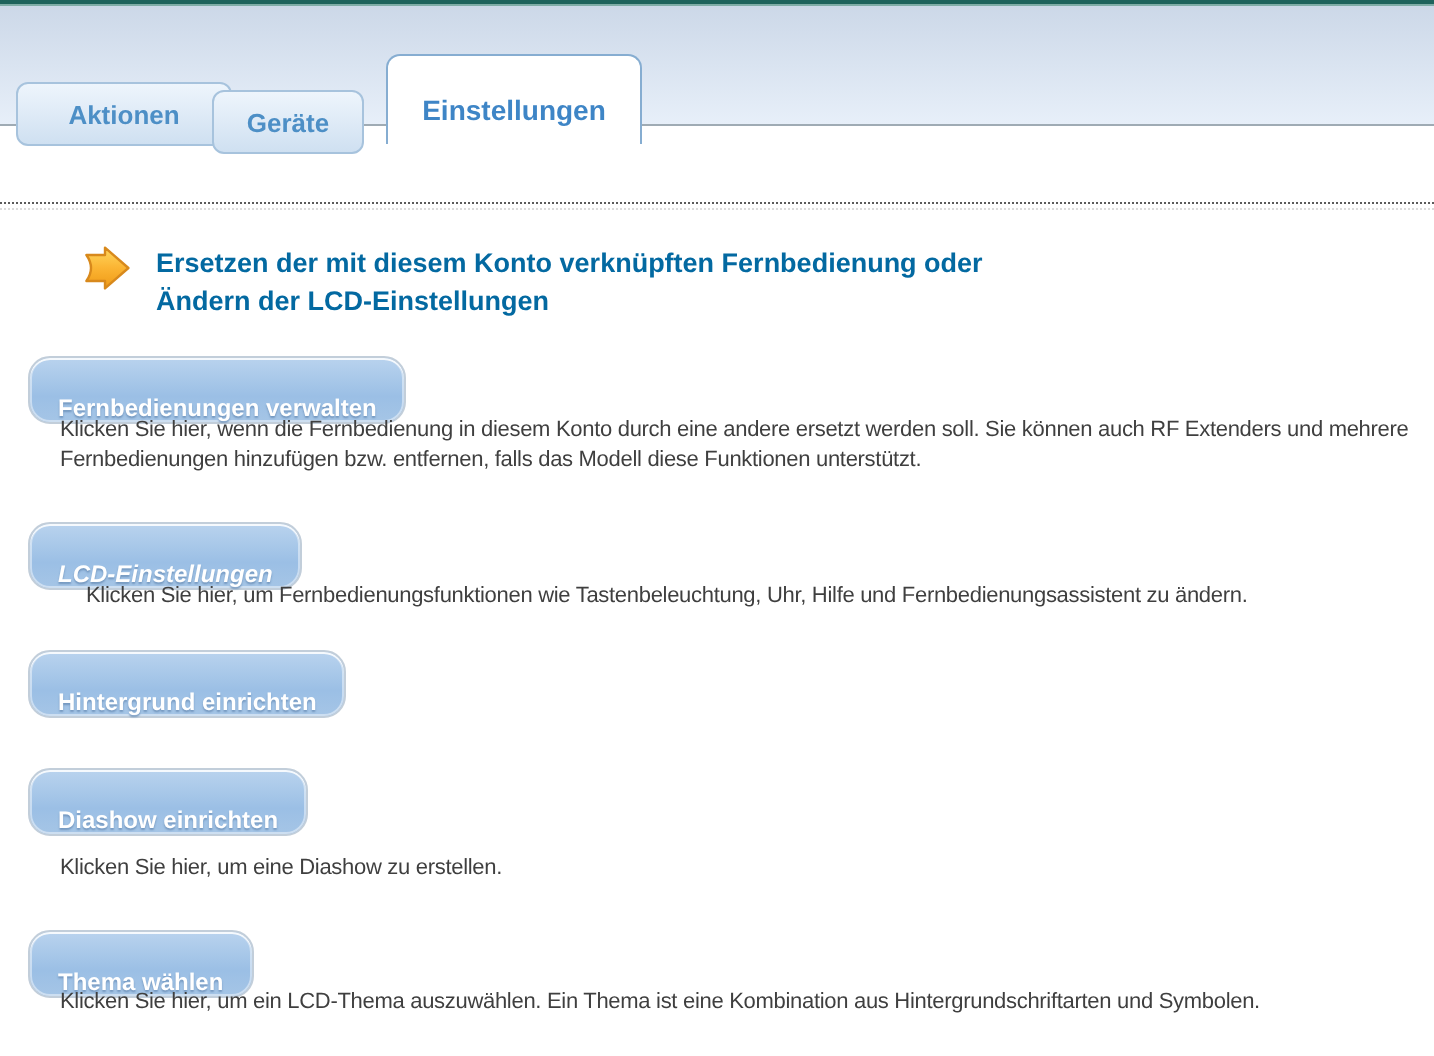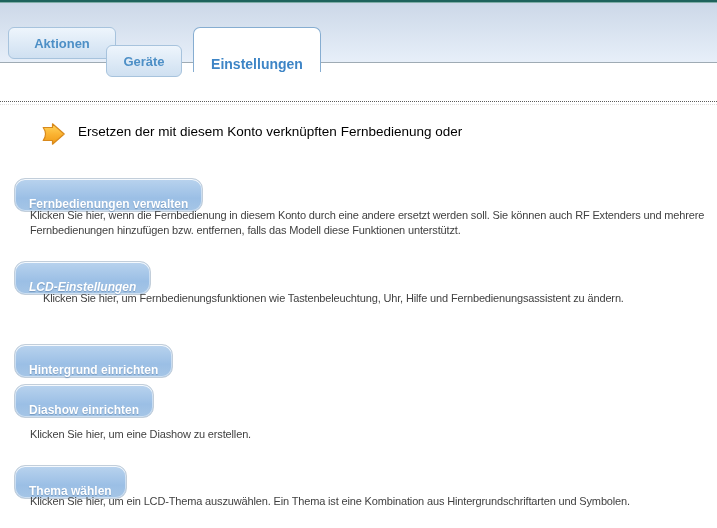--- a/index.html
+++ b/index.html
@@ -22,58 +22,58 @@
 
   
   .tab {
     position:absolute; z-index:2; box-sizing:border-box;
     border:1px solid #a7c3dd; border-radius:6px;
     background:linear-gradient(#eef5fc, #cfe0f1);
     color:#4d8fc6; font-weight:bold; font-size:13px;
     display:flex; align-items:center; justify-content:center;
     cursor:pointer;
   }
-  .tab-aktionen { left:8px;  top:27px; width:108px; height:32px; }
+  .tab-aktionen { left:8px;  top:41px; width:108px; height:32px; }
   .tab-geraete  { left:106px; top:33px; width:76px; height:32px;margin-top:12px; }
   .tab-active {
     left:193px; top:27px; width:128px; height:45px; z-index:3;
     background:#ffffff;
     border:1px solid #86add1; border-bottom:none;
     border-radius:7px 7px 0 0;
     color:#3e85c6; font-size:14px;
-    align-items:flex-end; padding-top:9px;
+    align-items:center; padding-top:9px;
   }
 
   
   .dotted {
     position:absolute; left:0; top:101px; width:717px; height:2px;
     border-top:1px dotted #5b5b5b; border-bottom:1px dotted #dcdcdc;
   }
 
   
   .head-icon { position:absolute; left:40px; top:122px; width:26px; height:24px; }
   .heading {
     position:absolute; left:78px; top:122px; width:540px;
-    color:#000000; font-weight:normal; font-size:13.5px; line-height:19px;
+    color:#0369a1; font-weight:bold; font-size:13.5px; line-height:19px;
   }
 
   
   .pill {
     position:absolute; left:14px; box-sizing:border-box;
     height:21px; padding:16px 14px; border-radius:11px;
     background:linear-gradient(#b9d3ee, #9bbfe5 60%, #a5c5e6);
     border:1px solid #c2ceda;
     box-shadow:inset 0 1px 0 rgba(255,255,255,0.75), inset 0 0 0 1px rgba(255,255,255,0.45);
     color:#ffffff; font-weight:bold; font-size:12px; line-height:19px;
     text-shadow:0 1px 1px rgba(110,145,185,0.9);
     display:inline-block; cursor:pointer; white-space:nowrap;
   }
   .pill-0 { top:178px; }
   .pill-1 { top:261px;font-style:italic; }
-  .pill-2 { top:344px;text-align:center; }
+  .pill-2 { top:325px;text-align:center; }
   .pill-3 { top:384px; }
   .pill-4 { top:465px; }
 
   
   .desc {
     position:absolute; left:30px; width:688px;
     color:#3f3f3f; font-size:11px; line-height:15px; letter-spacing:-0.15px;
   }
   .desc-0 { top:208px; width:690px; }
   .desc-1 { top:291px;padding-left:13px; }
@@ -108,20 +108,21 @@
         <stop offset="0" stop-color="#ffd75e"></stop>
         <stop offset="0.5" stop-color="#fbb433"></stop>
         <stop offset="1" stop-color="#ef9a16"></stop>
       </linearGradient>
     </defs>
     <path d="M3.2,5.5 L12.5,5.5 L12.5,1.8 L24.2,12 L12.5,22.2 L12.5,18.5 L3.2,18.5 Q7.8,12 3.2,5.5 Z" fill="url(#ag)" stroke="#d8891c" stroke-width="1.2" stroke-linejoin="round"></path>
   </svg>
 
   <div class="heading">
     <div>Ersetzen der mit diesem Konto verknüpften Fernbedienung oder</div>
+    <div>Ändern der LCD-Einstellungen</div>
   </div>
 
   <div class="pill pill-0">Fernbedienungen verwalten</div>
   <div class="desc desc-0">Klicken Sie hier, wenn die Fernbedienung in diesem Konto durch eine andere ersetzt werden soll. Sie können auch RF Extenders und mehrere Fernbedienungen hinzufügen bzw. entfernen, falls das Modell diese Funktionen unterstützt.</div>
 
   <div class="pill pill-1">LCD-Einstellungen</div>
   <div class="desc desc-1">Klicken Sie hier, um Fernbedienungsfunktionen wie Tastenbeleuchtung, Uhr, Hilfe und Fernbedienungsassistent zu ändern.</div>
 
   <div class="pill pill-2">Hintergrund einrichten</div>
 

